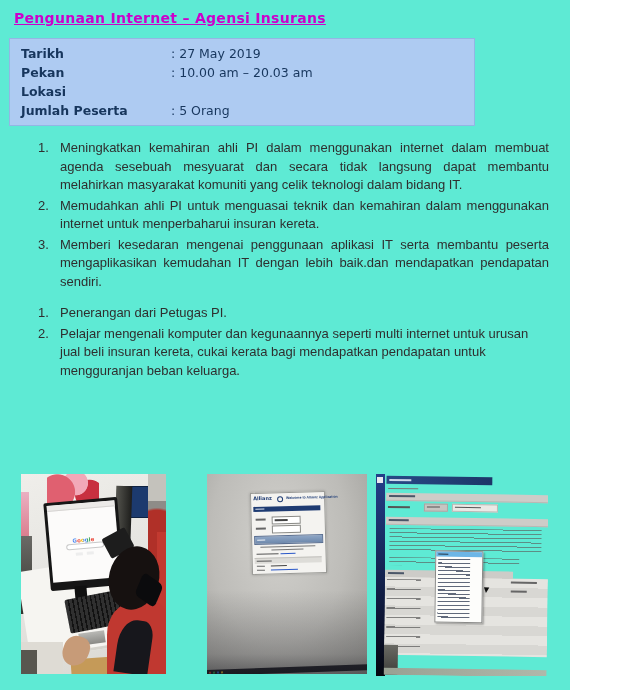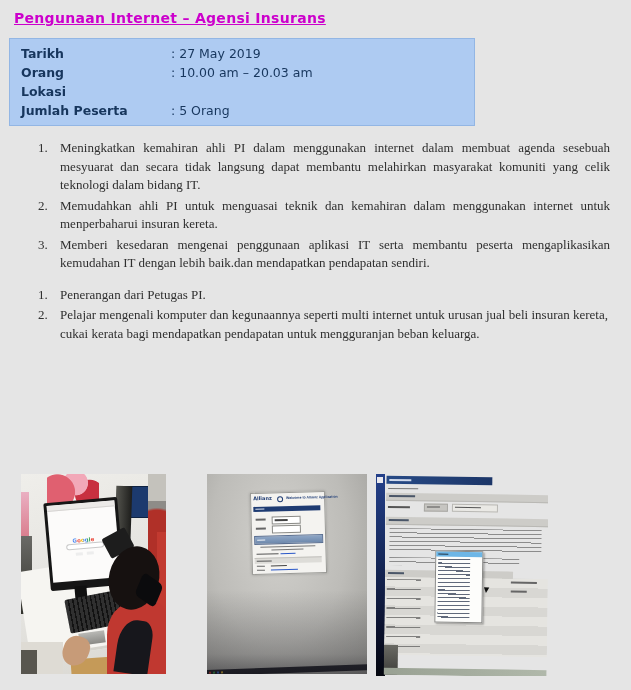--- a/index.html
+++ b/index.html
@@ -1,32 +1,32 @@
 <!DOCTYPE html>
 <html><head>
 <meta charset="utf-8">
 <style>
   html,body{margin:0;padding:0;background:#ffffff;}
-  .page{position:relative;width:631px;height:690px;background:#e5e5e5;overflow:hidden;
+  .page{position:relative;width:570px;height:690px;background:#5eead4;overflow:hidden;
         font-family:"Liberation Sans",sans-serif;color:#303030;}
 
   
   .doc-title{margin:10px 0 0 14px;font-family:"DejaVu Sans",sans-serif;font-size:14px;
              font-weight:bold;color:#cc00cc;text-decoration:underline;letter-spacing:.3px;}
 
   
   .info-table{margin:12px 0 0 9px;width:464px;background:#aecbf2;border:1px solid #93b6e4;
               padding:5px 0;font-family:"DejaVu Sans",sans-serif;font-size:12.5px;color:#17365d;}
   .info-row{display:flex;line-height:19px;}
   .info-label{width:150px;padding-left:11px;font-weight:bold;}
   .info-value{flex:1;}
 
   
   .sec-heading{margin:25px 0 0 14px;font-size:13.5px;font-weight:bold;color:#1f1f1f;}
-  ol.num-list{margin:13px 21px 0 38px;padding:0;counter-reset:n;font-family:Liberation Serif, serif;}
+  ol.num-list{margin:13px 21px 0 38px;padding:0;counter-reset:n;}
   ol.num-list li{list-style:none;counter-increment:n;position:relative;padding-left:22px;
                  font-size:13px;line-height:18.5px;color:#2f2f2f;margin-bottom:2px;}
   ol.num-list li::before{content:counter(n) ".";position:absolute;left:0;top:0;}
   ol.tujuan li{text-align:justify;}
 
   
   .photos{position:absolute;left:21px;top:474px;display:flex;}
   .photo{position:relative;overflow:hidden;flex:none;}
   .photo *{position:absolute;}
   .p1{width:145px;height:200px;margin-right:41px;
@@ -173,21 +173,21 @@
 <div class="page">
 
   <h1 class="doc-title">Pengunaan Internet – Agensi Insurans</h1>
 
   <div class="info-table">
     <div class="info-row">
       <span class="info-label">Tarikh</span>
       <span class="info-value">: 27 May 2019</span>
     </div>
     <div class="info-row">
-      <span class="info-label">Orang</span>
+      <span class="info-label">Pekan</span>
       <span class="info-value">: 10.00 am – 20.03 am</span>
     </div>
     <div class="info-row">
       <span class="info-label">Lokasi</span>
     </div>
     <div class="info-row">
       <span class="info-label">Jumlah Peserta</span>
       <span class="info-value">: 5 Orang</span>
     </div>
   </div>

